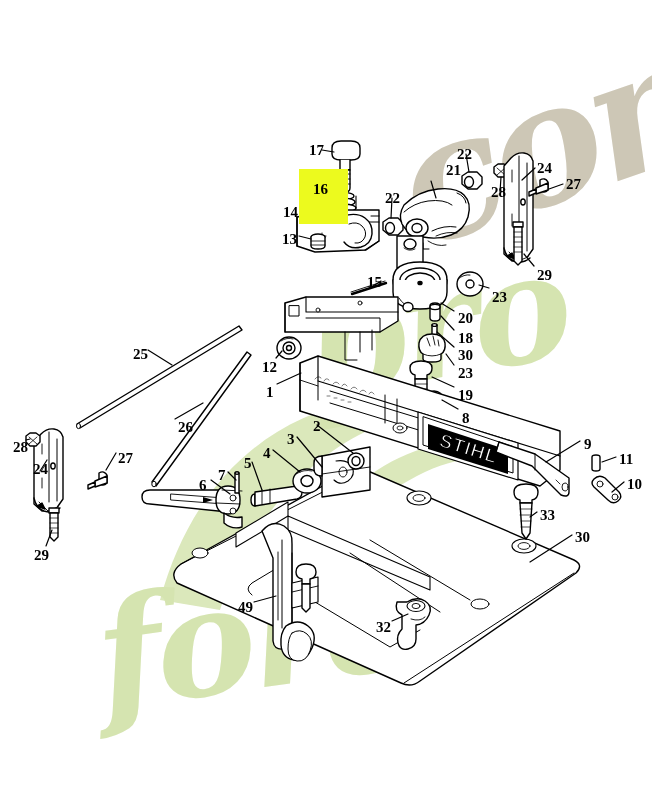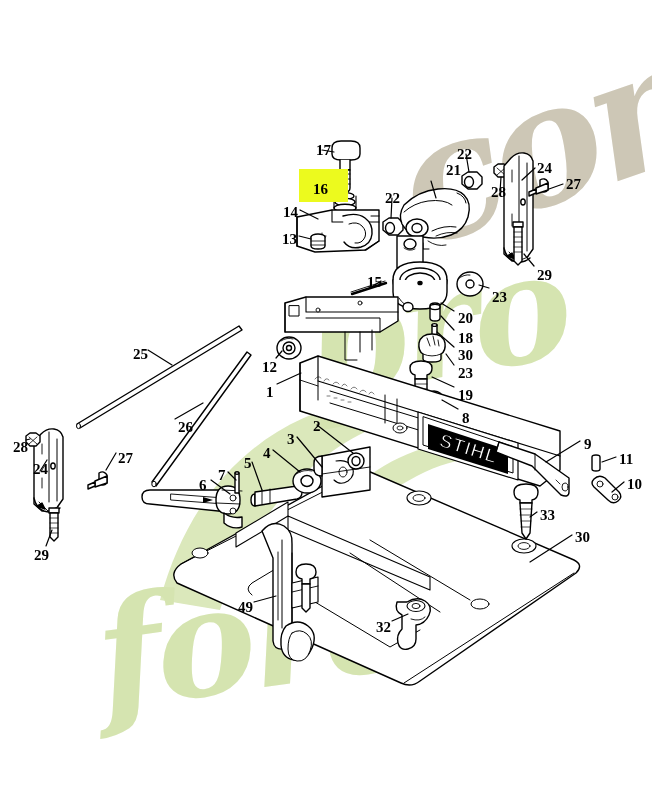--- a/index.html
+++ b/index.html
@@ -43,21 +43,21 @@
 
   
   .num{
     position:absolute;
     font-family:"Liberation Serif", serif;
     font-weight:700;font-size:15px;color:#000;
     line-height:1;white-space:nowrap;
   }
   .num.hl{
     background:#ecfa1e;
-    padding:13px 20px 5px 14px;
+    padding:13px 20px 27px 14px;
     margin:-13px 0 0 -14px;
   }
 </style>
 </head>
 <body>
 
 <div id="stage">
 
   <div class="wm wm-script" id="wm-pro">pro</div>
   <svg class="wm" id="wm-swoosh" viewBox="0 0 370 330">
@@ -430,21 +430,21 @@
         <path d="M537 512 L530 517"></path>
         <path d="M572 535 L530 562"></path>
         <path d="M254 602 L276 596"></path>
         <path d="M392 621 L408 614"></path>
       </g>
 
     </g>
   </svg>
 
   <div id="callouts">
-      <div class="num" style="left: 316px; top: 143px;">17</div>
+      <div class="num" style="left: 309px; top: 143px;">17</div>
       <div class="num hl" style="left: 313px; top: 182px; background: rgb(236, 250, 30);">16</div>
       <div class="num" style="left: 283px; top: 205px;">14</div>
       <div class="num" style="left: 282px; top: 232px;">13</div>
       <div class="num" style="left: 385px; top: 191px;">22</div>
       <div class="num" style="left: 418px; top: 163px; margin-left: 28px;">21</div>
       <div class="num" style="left: 457px; top: 147px;">22</div>
       <div class="num" style="left: 491px; top: 185px;">28</div>
       <div class="num" style="left: 537px; top: 161px;">24</div>
       <div class="num" style="left: 566px; top: 177px;">27</div>
       <div class="num" style="left: 537px; top: 268px;">29</div>

